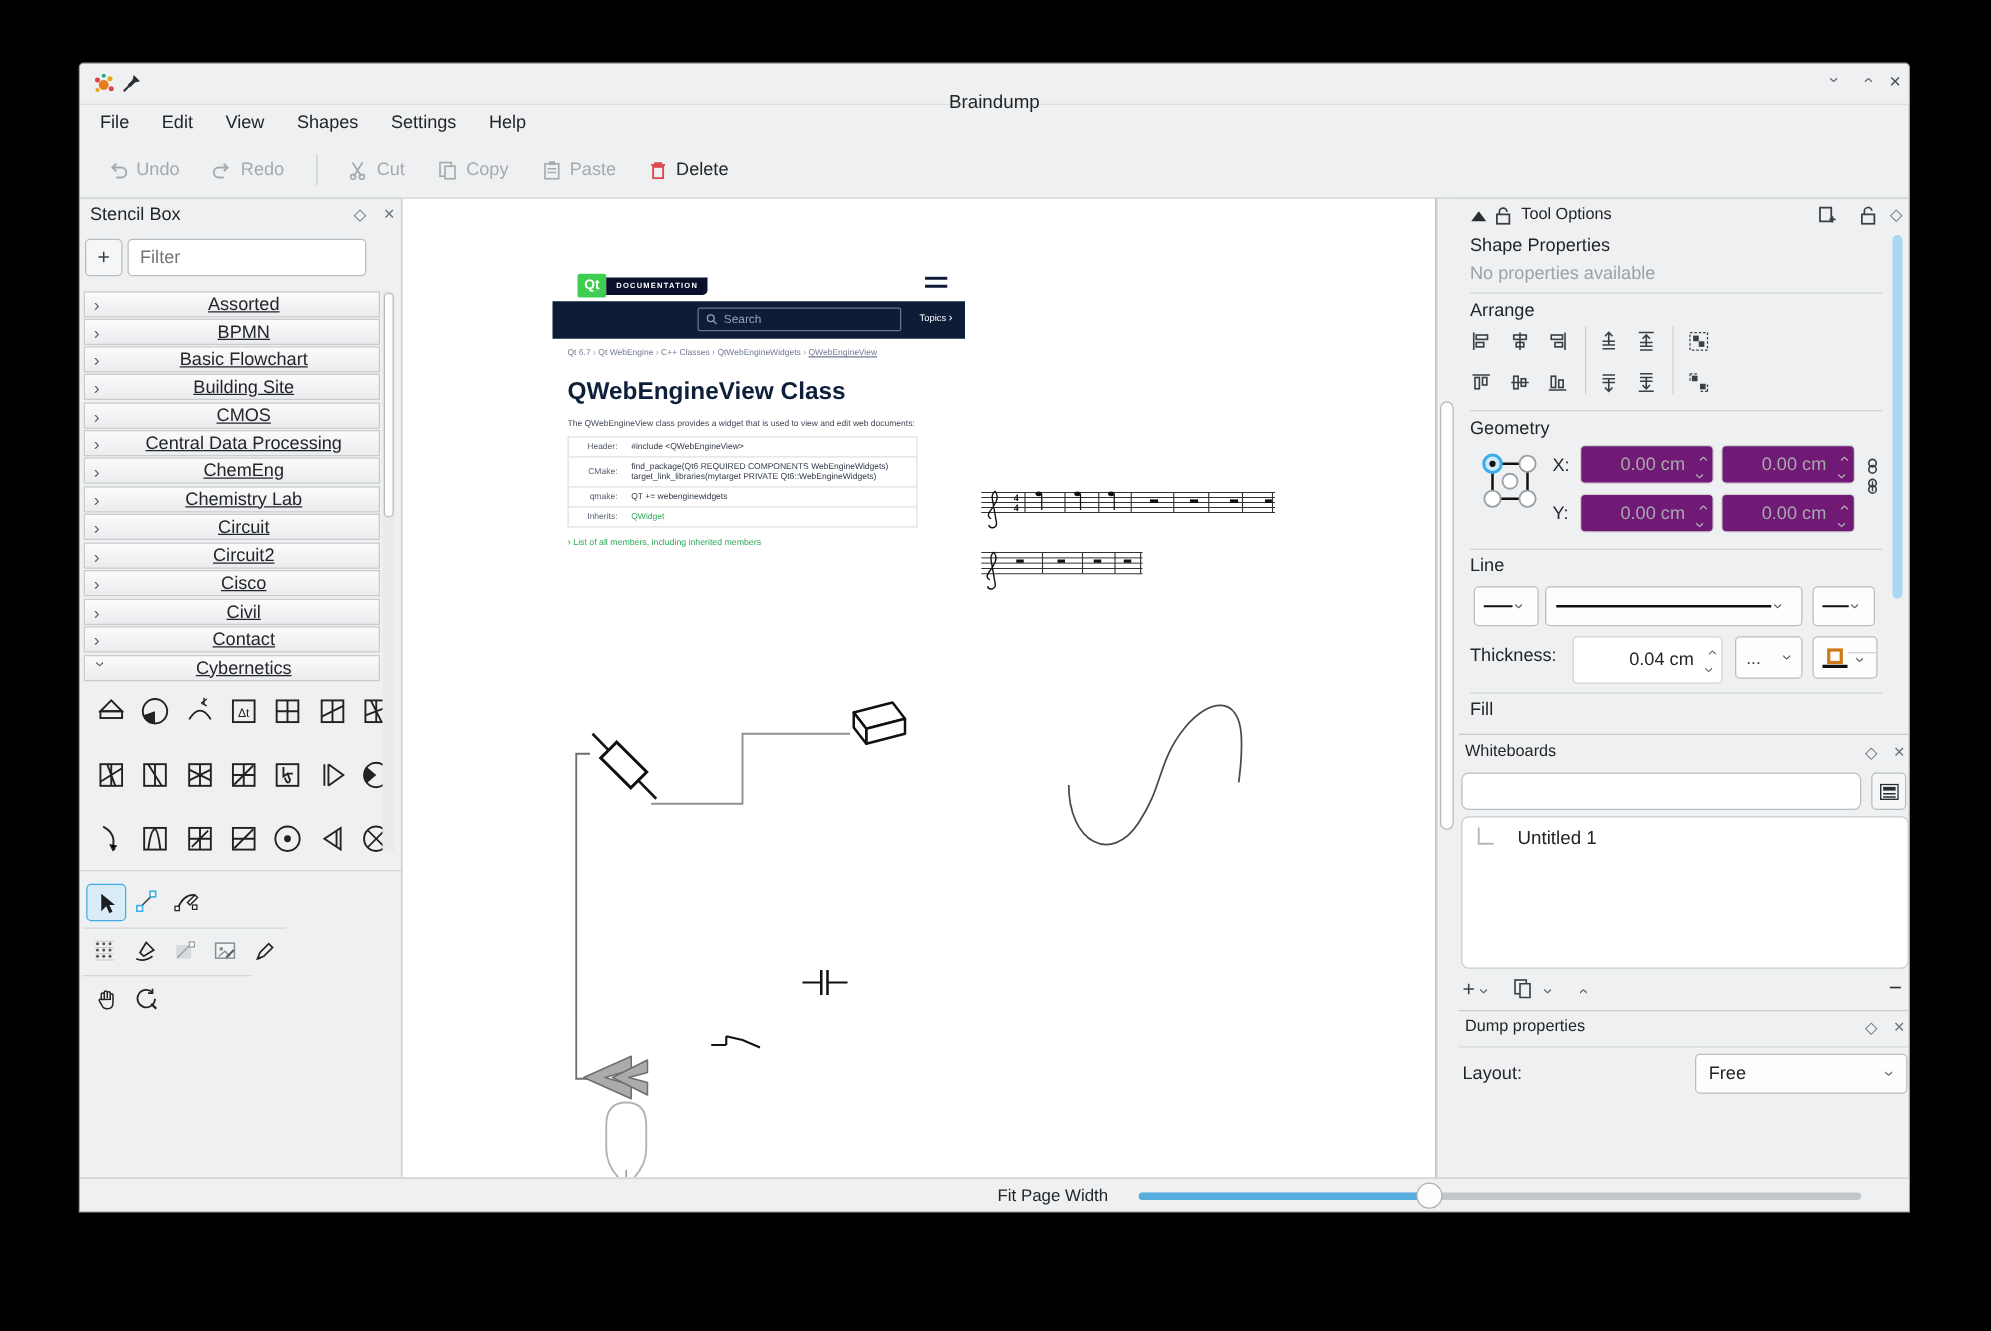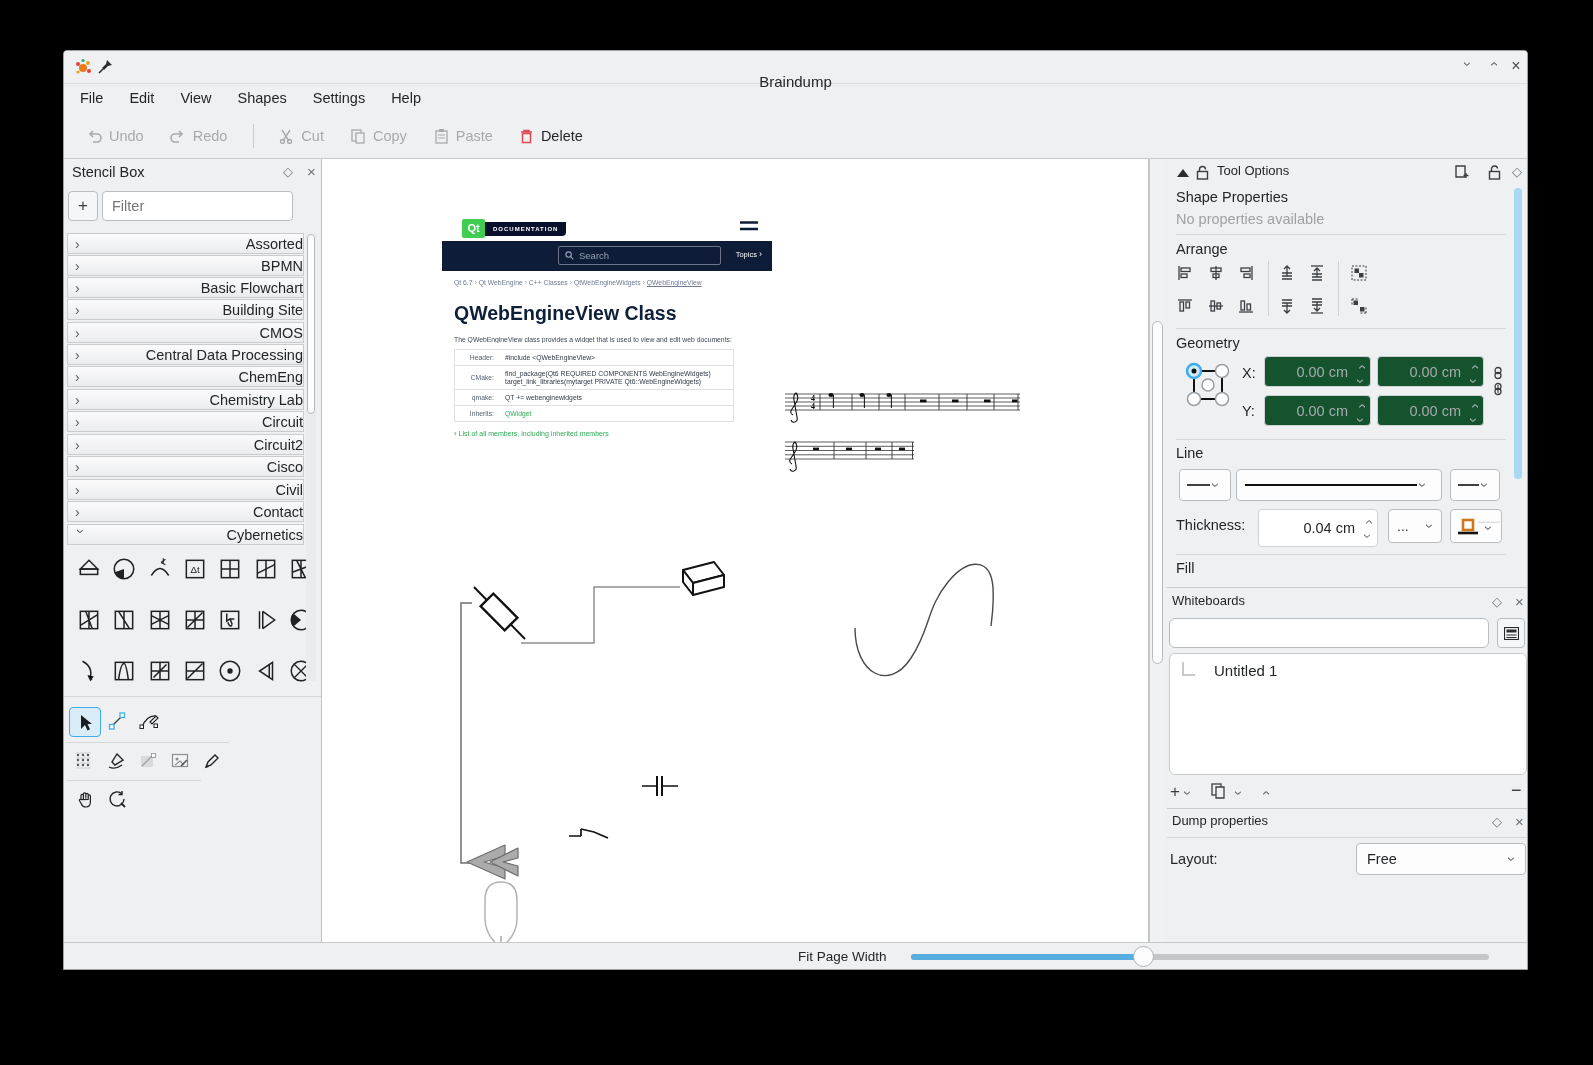--- a/index.html
+++ b/index.html
@@ -19,26 +19,26 @@
   .tbtn{display:flex;align-items:center;gap:7px;font-size:14.5px;margin-right:26px;}
   .tbtn.dis{color:#a6aaad;}
   .chv{display:inline-block;transform:rotate(90deg);font-size:14px;color:#5a6066;line-height:1;}
   .chvr{display:inline-block;font-size:14px;color:#5a6066;line-height:1;}
   .chvu{display:inline-block;transform:rotate(-90deg);font-size:14px;color:#5a6066;line-height:1;}
   
   .phead{font-size:14.5px;color:#232629;}
   .dico{font-size:13px;color:#6d7277;}
   .catitem{position:absolute;left:3px;width:237px;height:21px;background:linear-gradient(#fbfbfc,#ebecee);
            border:1px solid #c9cbcd;box-sizing:border-box;display:flex;align-items:center;}
-  .catlabel{flex:1;text-align:right;font-size:14.5px;color:#232629;}
+  .catlabel{flex:1;text-align:center;font-size:14.5px;color:#232629;text-decoration:underline;}
   .catchev{margin-left:7px;width:12px;}
   .toolbtn{position:absolute;width:30px;height:28px;display:flex;align-items:center;justify-content:center;border-radius:4px;}
   .toolbtn.active{background:#d9ecf8;border:1px solid #3daee9;}
   .input{background:#fff;border:1px solid #b9bdbf;border-radius:4px;box-sizing:border-box;}
-  .spin{position:absolute;background:#14532d;border:1px solid #cfd2d4;border-radius:4px;box-sizing:border-box;
+  .spin{position:absolute;background:#701a75;border:1px solid #cfd2d4;border-radius:4px;box-sizing:border-box;
         color:#a6aaad;font-size:14.5px;display:flex;align-items:center;justify-content:flex-end;padding-right:22px;}
   .spin .arrows{position:absolute;right:6px;top:3px;display:flex;flex-direction:column;line-height:7px;color:#b4b8ba;font-size:11px;}
   .dd{position:absolute;background:#fdfdfd;border:1px solid #b9bdbf;border-radius:4px;box-sizing:border-box;display:flex;align-items:center;}
   .seclabel{font-size:14.5px;color:#232629;}
   .qt-doc{position:absolute;left:120px;top:52px;width:330px;background:#fff;font-family:"Liberation Sans",sans-serif;}
   .qtrow{display:grid;grid-template-columns:44px 1fr;border-bottom:1px solid #dde1e7;}
   .qtlbl{font-size:6.8px;color:#566070;text-align:right;padding:4px 5px;}
   .qtval{font-size:6.8px;color:#2f3947;padding:4px 6px;}
   .canvas{position:absolute;left:257px;top:108px;width:828px;height:783px;background:#fff;
           border-left:1px solid #bfc3c5;border-right:1px solid #bfc3c5;box-sizing:border-box;overflow:hidden;}

